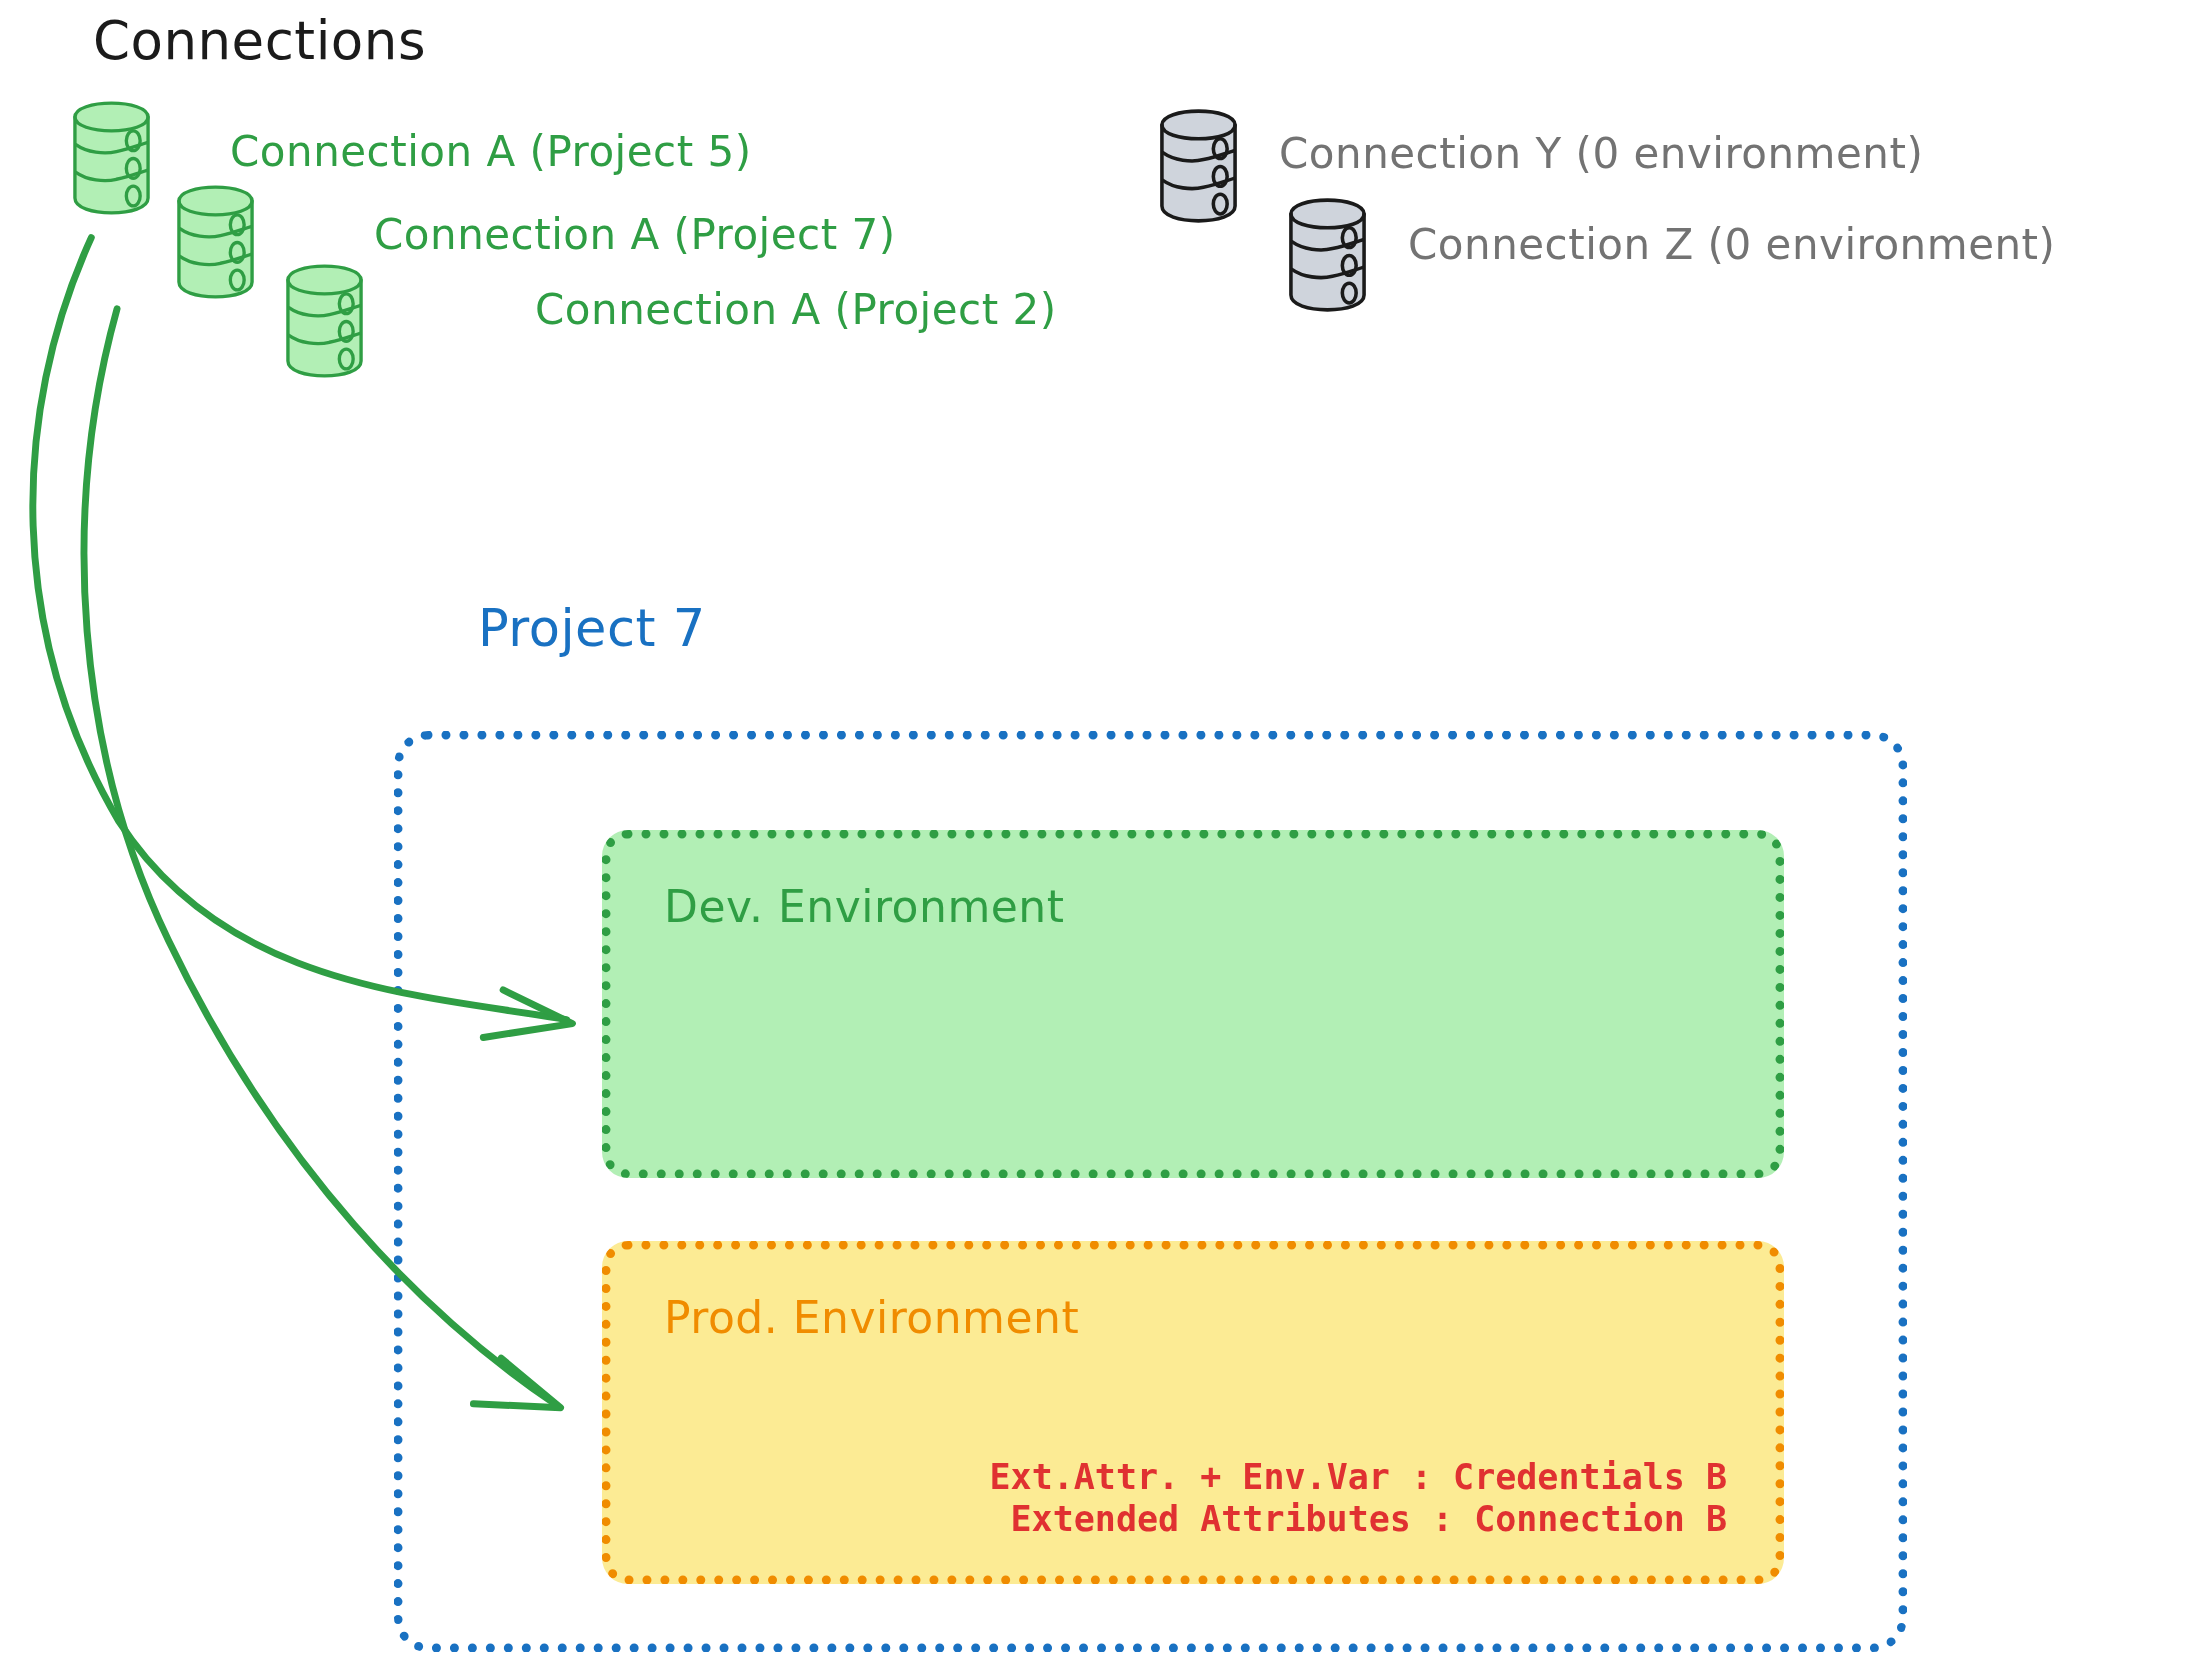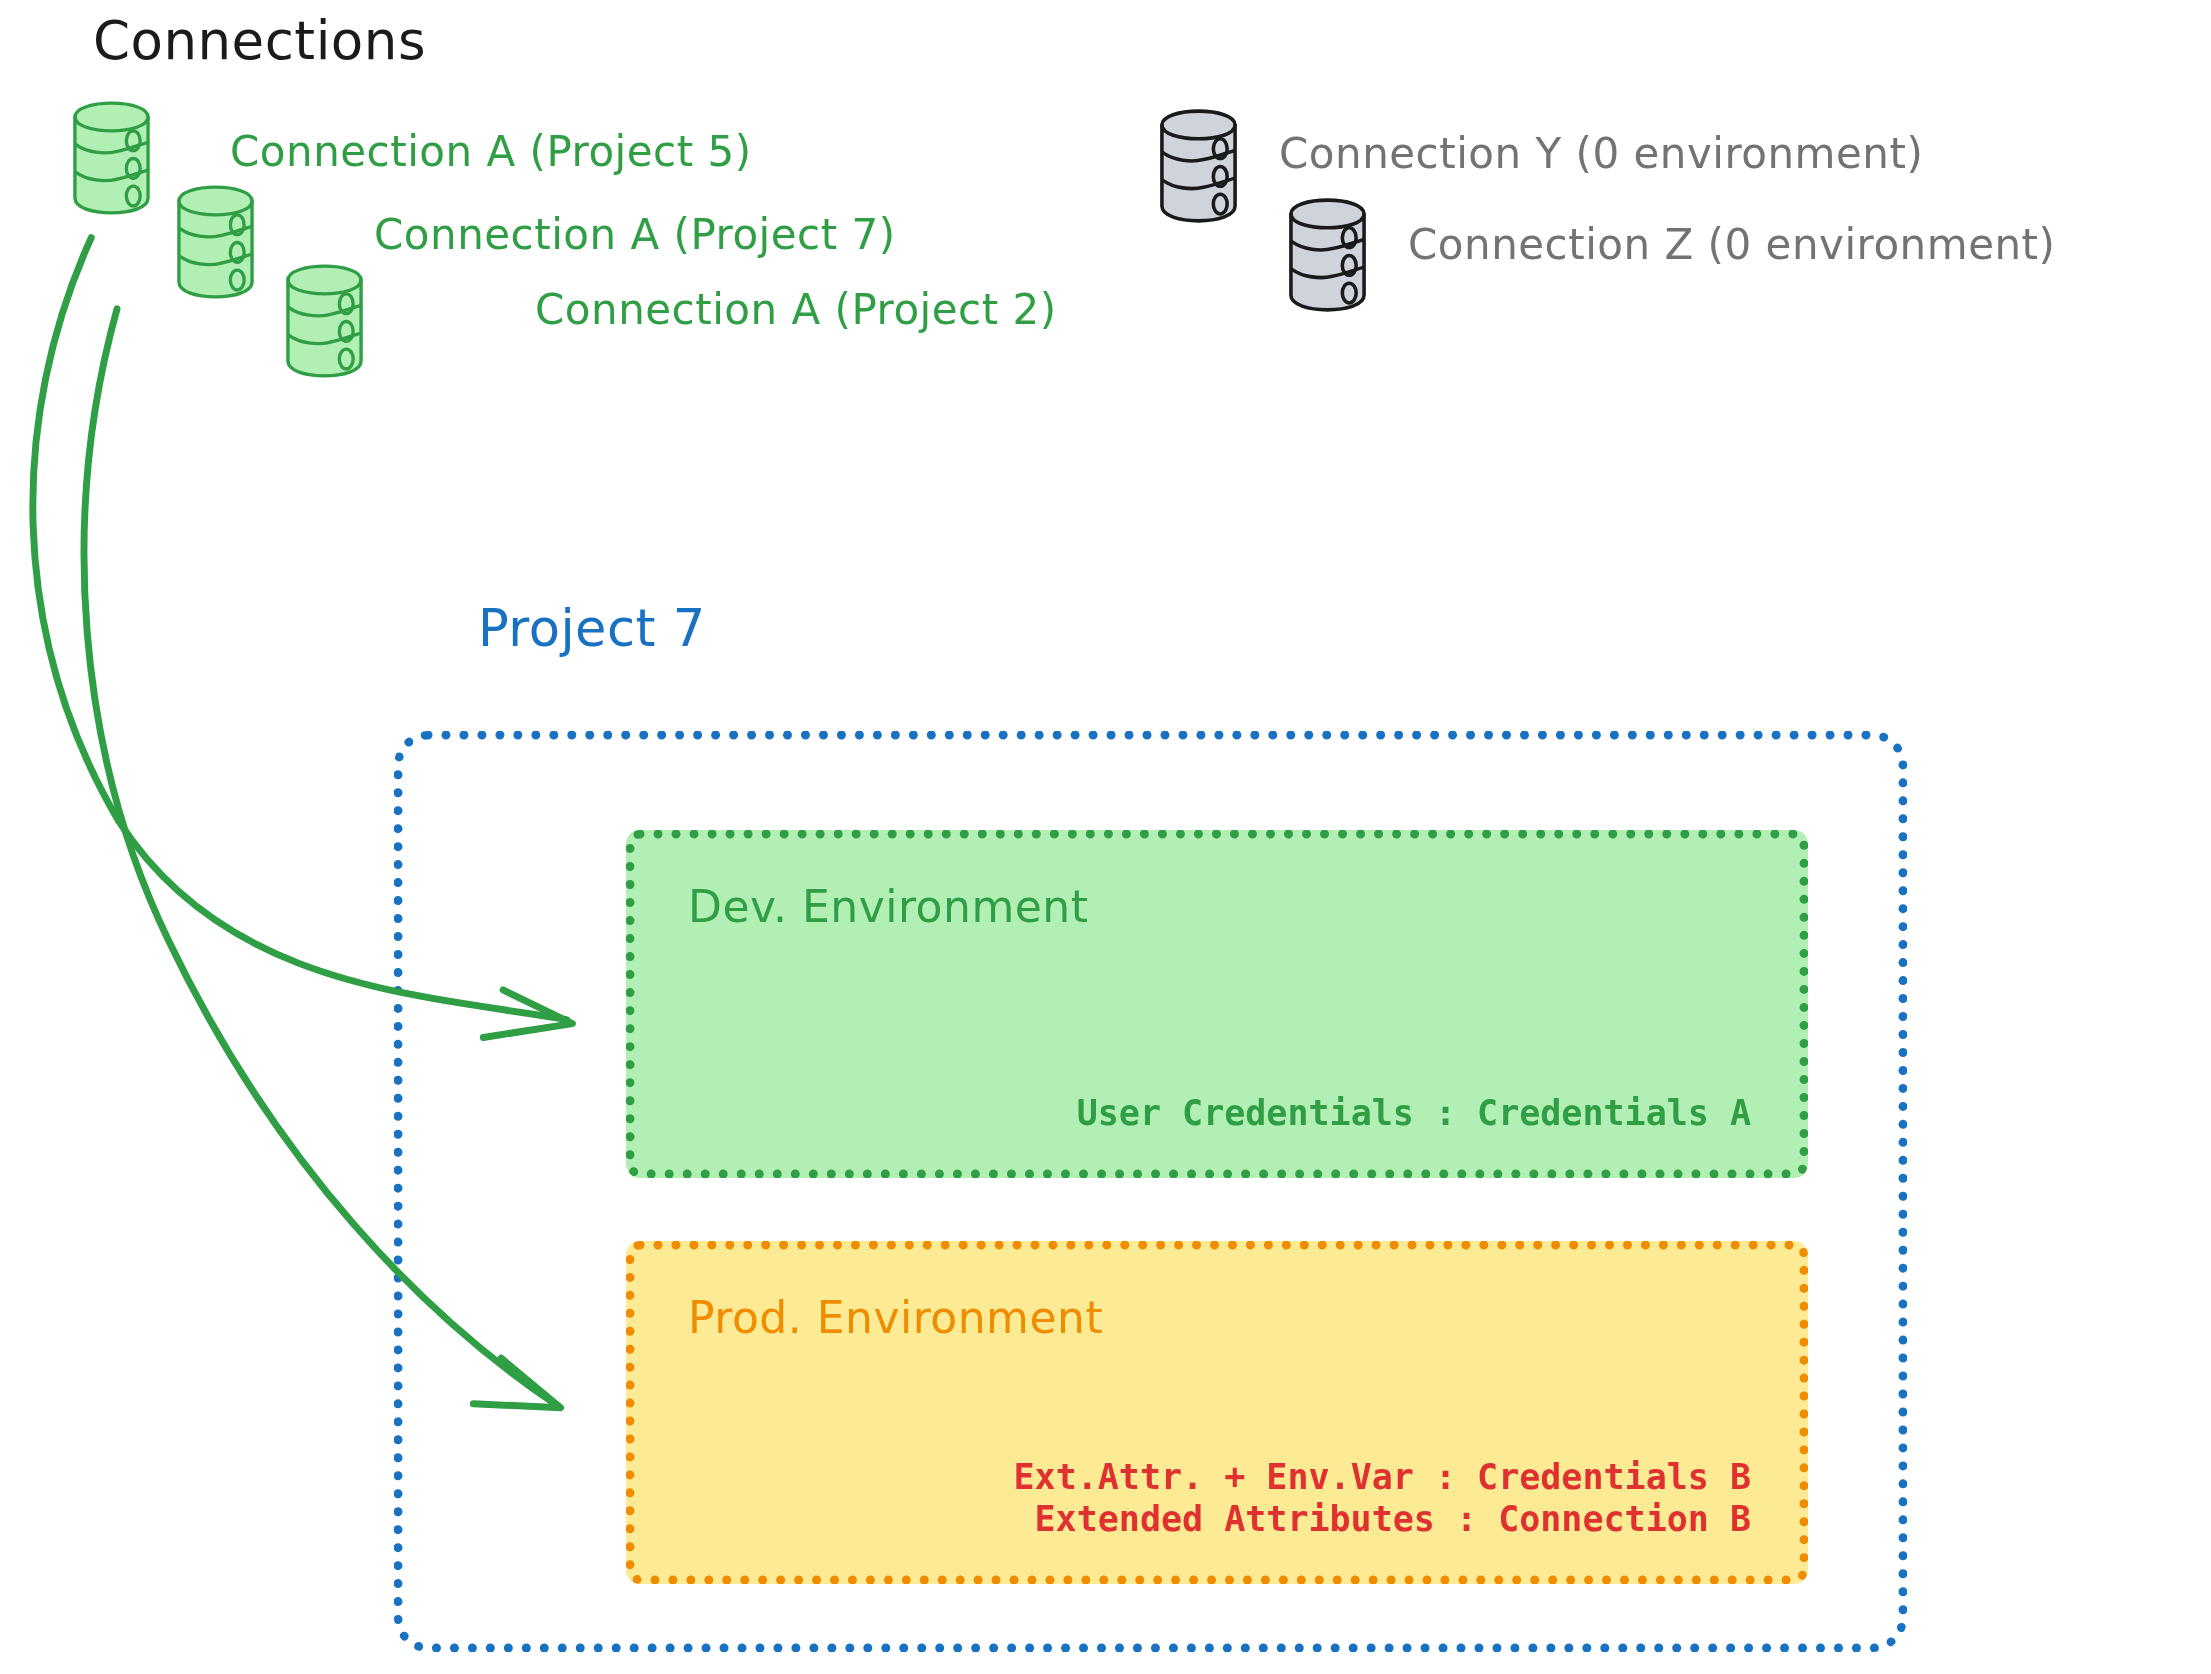--- a/index.html
+++ b/index.html
@@ -62,22 +62,21 @@
     width: 1513px;
     height: 921px;
     border: 9px dotted #1971c2;
     border-radius: 34px;
     box-sizing: border-box;
   }
 
   .env-box {
     position: absolute;
     box-sizing: border-box;
-    border-radius: 14px;
-    margin-left: 24px;
+    border-radius: 26px;
   }
   .env-box.dev {
     left: 602px;
     top: 830px;
     width: 1182px;
     height: 348px;
     background: #b2efb5;
     border: 9px dotted #2f9e44;
   }
   .env-box.prod {
@@ -218,21 +217,20 @@
   <div class="hand conn-label dark" style="left:1279px; top:129px;">Connection Y (0 environment)</div>
 
   <div class="hand conn-label dark" style="left:1408px; top:220px;">Connection Z (0 environment)</div>
 
   <div class="hand project-title">Project 7</div>
 
   <div class="project-box"></div>
 
   <div class="env-box dev">
     <div class="hand env-title">Dev. Environment</div>
-    <div class="mono env-lines">User Credentials : Credentials A</div>
   </div>
 
   <div class="env-box prod">
     <div class="hand env-title">Prod. Environment</div>
     <div class="mono env-lines">
       <div>Ext.Attr. + Env.Var : Credentials B</div>
       <div>Extended Attributes : Connection B</div>
     </div>
   </div>
 

